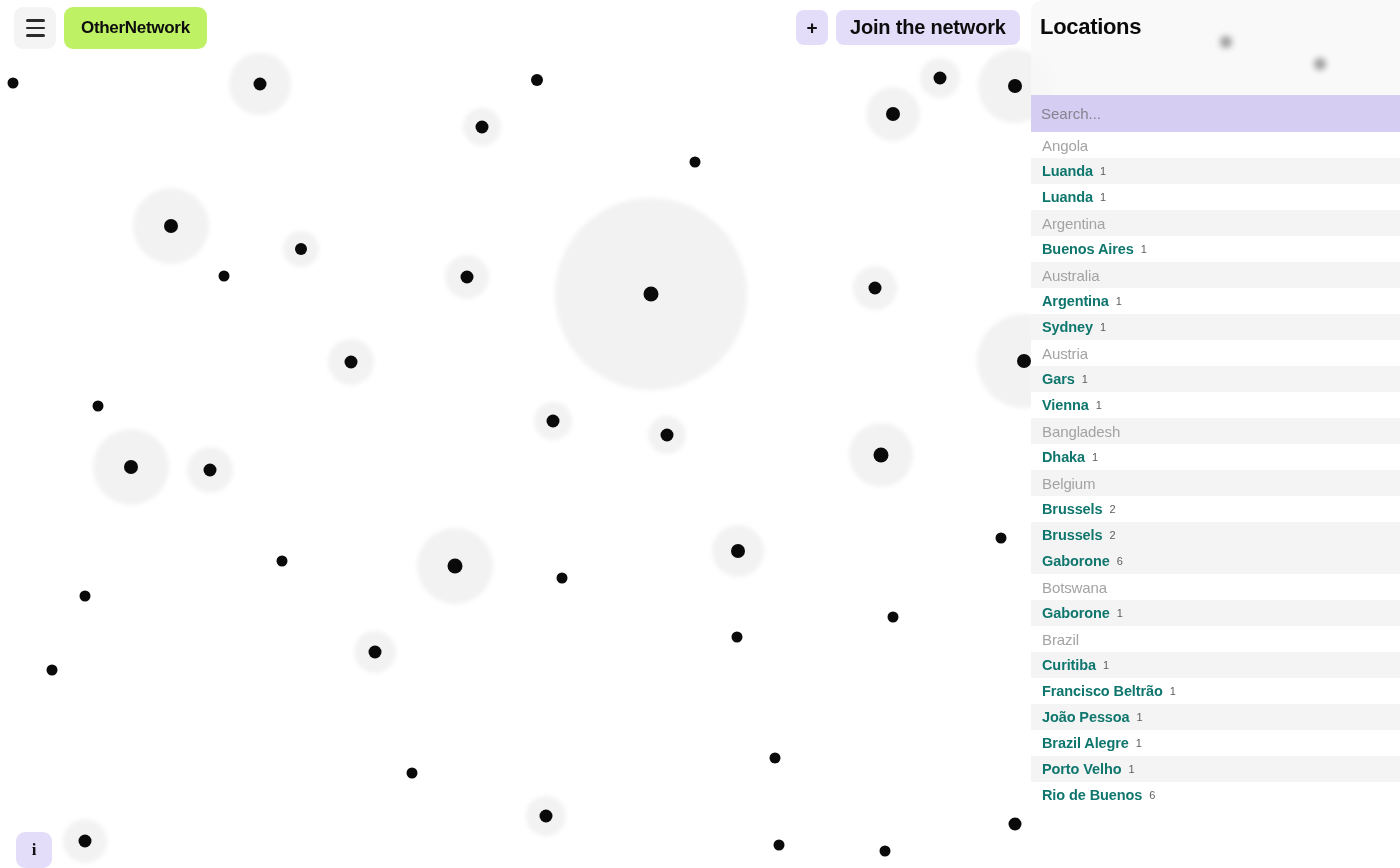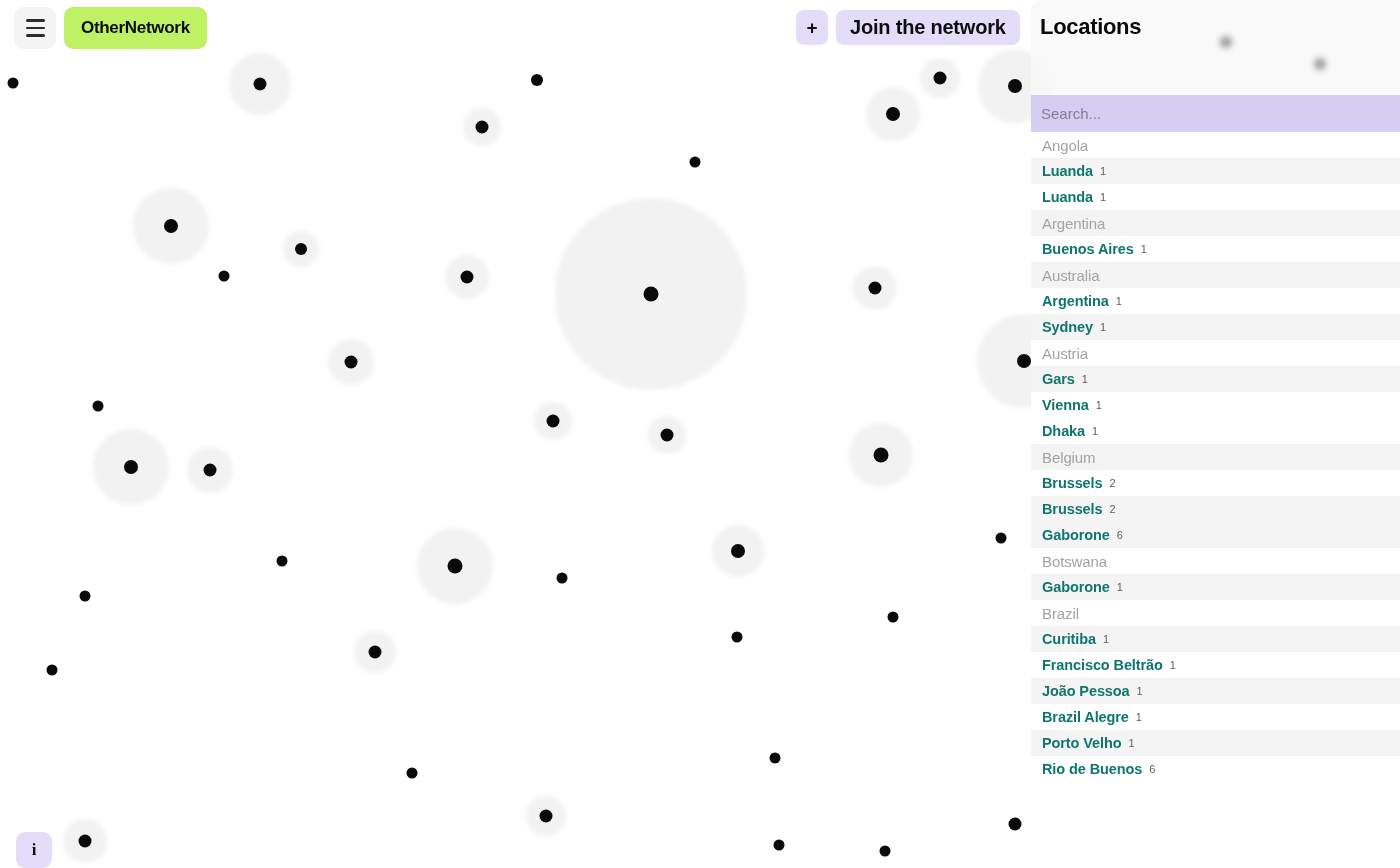--- a/index.html
+++ b/index.html
@@ -467,20 +467,23 @@
           <span class="loc-country">Austria</span>
         </div>
         <div class="loc-row shade-b">
           <span class="loc-city">Gars</span>
           <span class="loc-count">1</span>
         </div>
         <div class="loc-row shade-a">
           <span class="loc-city">Vienna</span>
           <span class="loc-count">1</span>
         </div>
+        <div class="loc-row shade-b">
+          <span class="loc-country">Bangladesh</span>
+        </div>
         <div class="loc-row shade-a">
           <span class="loc-city">Dhaka</span>
           <span class="loc-count">1</span>
         </div>
         <div class="loc-row shade-b">
           <span class="loc-country">Belgium</span>
         </div>
         <div class="loc-row shade-a">
           <span class="loc-city">Brussels</span>
           <span class="loc-count">2</span>

